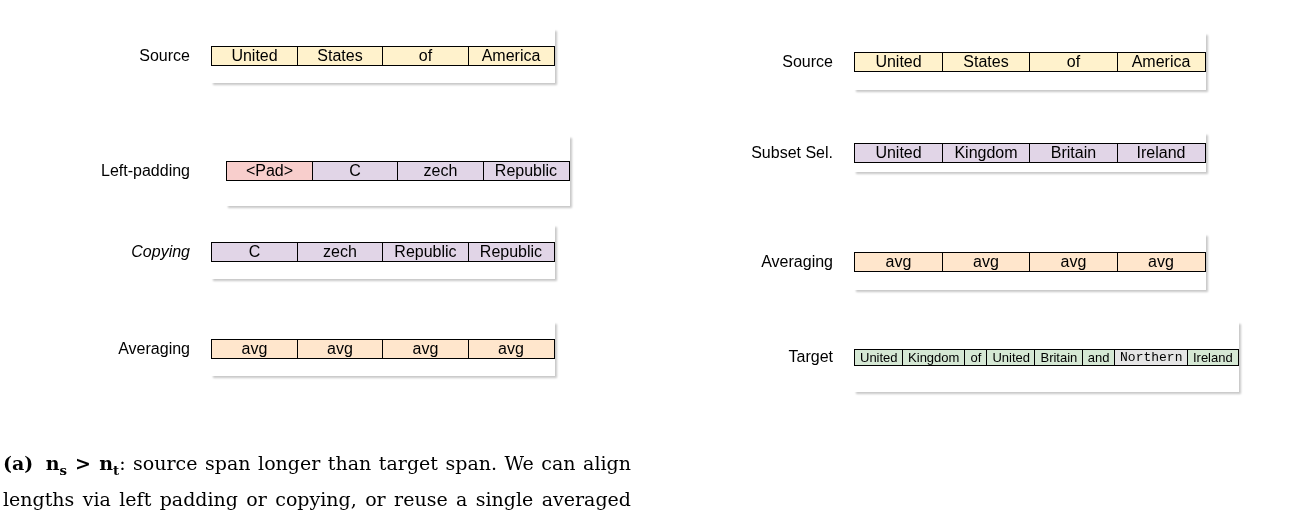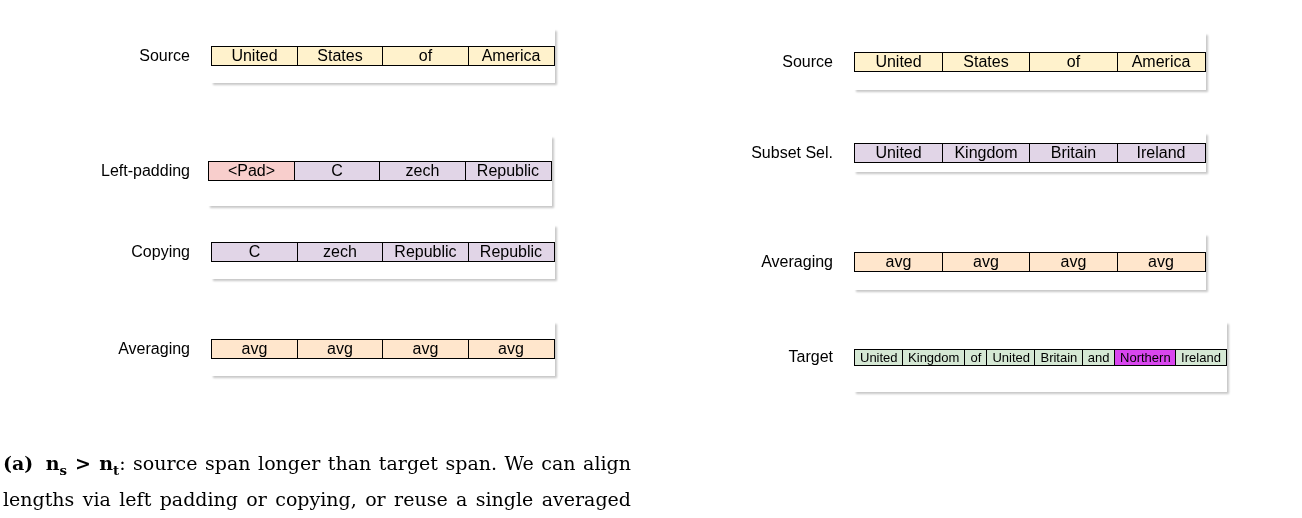--- a/index.html
+++ b/index.html
@@ -77,29 +77,29 @@
           <div class="row-label" style="width: 190px;">Source</div>
           <div class="row-boxes" style="left: 211px;">
             <div class="cell" style="background: rgb(255, 242, 204); border-color: rgb(0, 0, 0); width: 87px;">United</div>
             <div class="cell" style="background: rgb(255, 242, 204); border-color: rgb(0, 0, 0); width: 87px;">States</div>
             <div class="cell" style="background: rgb(255, 242, 204); border-color: rgb(0, 0, 0); width: 87px;">of</div>
             <div class="cell" style="background: rgb(255, 242, 204); border-color: rgb(0, 0, 0); width: 87px;">America</div>
           </div>
         </div>
         <div class="row" style="top: 128px; height: 70px; margin-top: 8px;">
           <div class="row-label" style="width: 190px;">Left-padding</div>
-          <div class="row-boxes" style="left: 208px;">
+          <div class="row-boxes" style="left: 226px;">
             <div class="cell" style="background: rgb(248, 206, 204); border-color: rgb(0, 0, 0); width: 87px;">&lt;Pad&gt;</div>
             <div class="cell" style="background: rgb(225, 213, 231); border-color: rgb(0, 0, 0); width: 87px;">C</div>
             <div class="cell" style="background: rgb(225, 213, 231); border-color: rgb(0, 0, 0); width: 87px;">zech</div>
             <div class="cell" style="background: rgb(225, 213, 231); border-color: rgb(0, 0, 0); width: 87px;">Republic</div>
           </div>
         </div>
         <div class="row" style="top: 225px; height: 54px;">
-          <div class="row-label" style="width: 190px;">Copying</div>
+          <div class="row-label" style="width: 190px; font-style: italic;">Copying</div>
           <div class="row-boxes" style="left: 211px;">
             <div class="cell" style="background: rgb(225, 213, 231); border-color: rgb(0, 0, 0); width: 87px;">C</div>
             <div class="cell" style="background: rgb(225, 213, 231); border-color: rgb(0, 0, 0); width: 87px;">zech</div>
             <div class="cell" style="background: rgb(225, 213, 231); border-color: rgb(0, 0, 0); width: 87px;">Republic</div>
             <div class="cell" style="background: rgb(225, 213, 231); border-color: rgb(0, 0, 0); width: 87px;">Republic</div>
           </div>
         </div>
         <div class="row" style="top: 322px; height: 54px;">
           <div class="row-label" style="width: 190px;">Averaging</div>
           <div class="row-boxes" style="left: 211px;">
@@ -144,21 +144,21 @@
         </div>
         <div class="row row-variable" style="top: 322px; height: 70px;">
           <div class="row-label" style="width: 182px;">Target</div>
           <div class="row-boxes" style="left: 203px;">
             <div class="cell" style="background: rgb(213, 232, 212); border-color: rgb(0, 0, 0);">United</div>
             <div class="cell" style="background: rgb(213, 232, 212); border-color: rgb(0, 0, 0);">Kingdom</div>
             <div class="cell" style="background: rgb(213, 232, 212); border-color: rgb(0, 0, 0);">of</div>
             <div class="cell" style="background: rgb(213, 232, 212); border-color: rgb(0, 0, 0);">United</div>
             <div class="cell" style="background: rgb(213, 232, 212); border-color: rgb(0, 0, 0);">Britain</div>
             <div class="cell" style="background: rgb(213, 232, 212); border-color: rgb(0, 0, 0);">and</div>
-            <div class="cell" style="background: #d946ef; border-color: rgb(0, 0, 0);">Northern</div>
+            <div class="cell" style="background: #e5e5e5; border-color: rgb(0, 0, 0); font-family: Liberation Mono, monospace;">Northern</div>
             <div class="cell" style="background: rgb(213, 232, 212); border-color: rgb(0, 0, 0);">Ireland</div>
           </div>
         </div>
       </div>
 
   </section>
 
 </div>
 
 </body></html>

